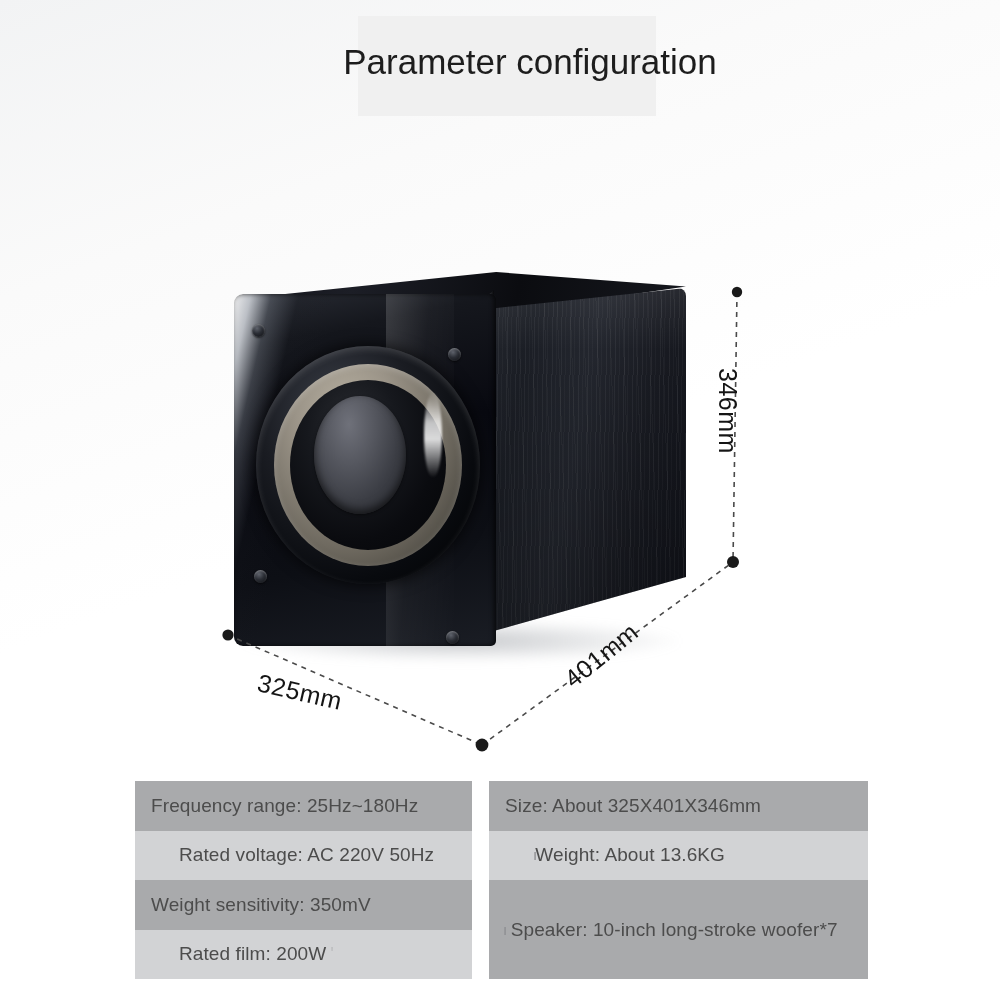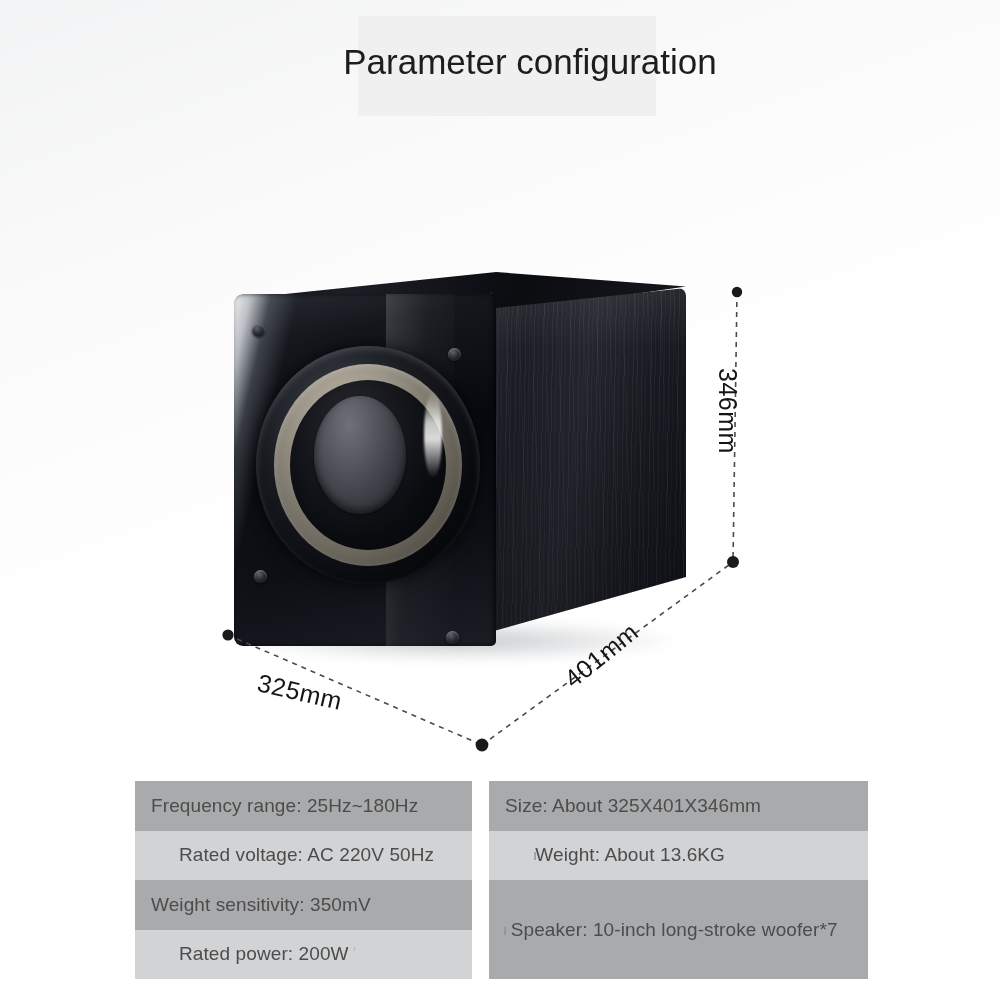--- a/index.html
+++ b/index.html
@@ -287,21 +287,21 @@
     <div class="dim-label lbl-height">346mm</div>
   </div>
 
   <div class="spec-table">
 
     <div class="spec-col left">
       <div class="spec-row shade-dark">Frequency range: 25Hz~180Hz</div>
       <div class="spec-row shade-light">Rated voltage: AC 220V 50Hz</div>
       <div class="spec-row shade-dark">Weight sensitivity: 350mV</div>
       <div class="spec-row shade-light">
-        <span>Rated power: 200W</span>
+        <span>Rated film: 200W</span>
         <span class="trail-glyph">'</span>
       </div>
     </div>
 
     <div class="spec-col right">
       <div class="spec-row r1 shade-dark">Size: About 325X401X346mm</div>
       <div class="spec-row r2 shade-light">
         <span class="lead-glyph">ı</span>
         <span>Weight: About 13.6KG</span>
       </div>

